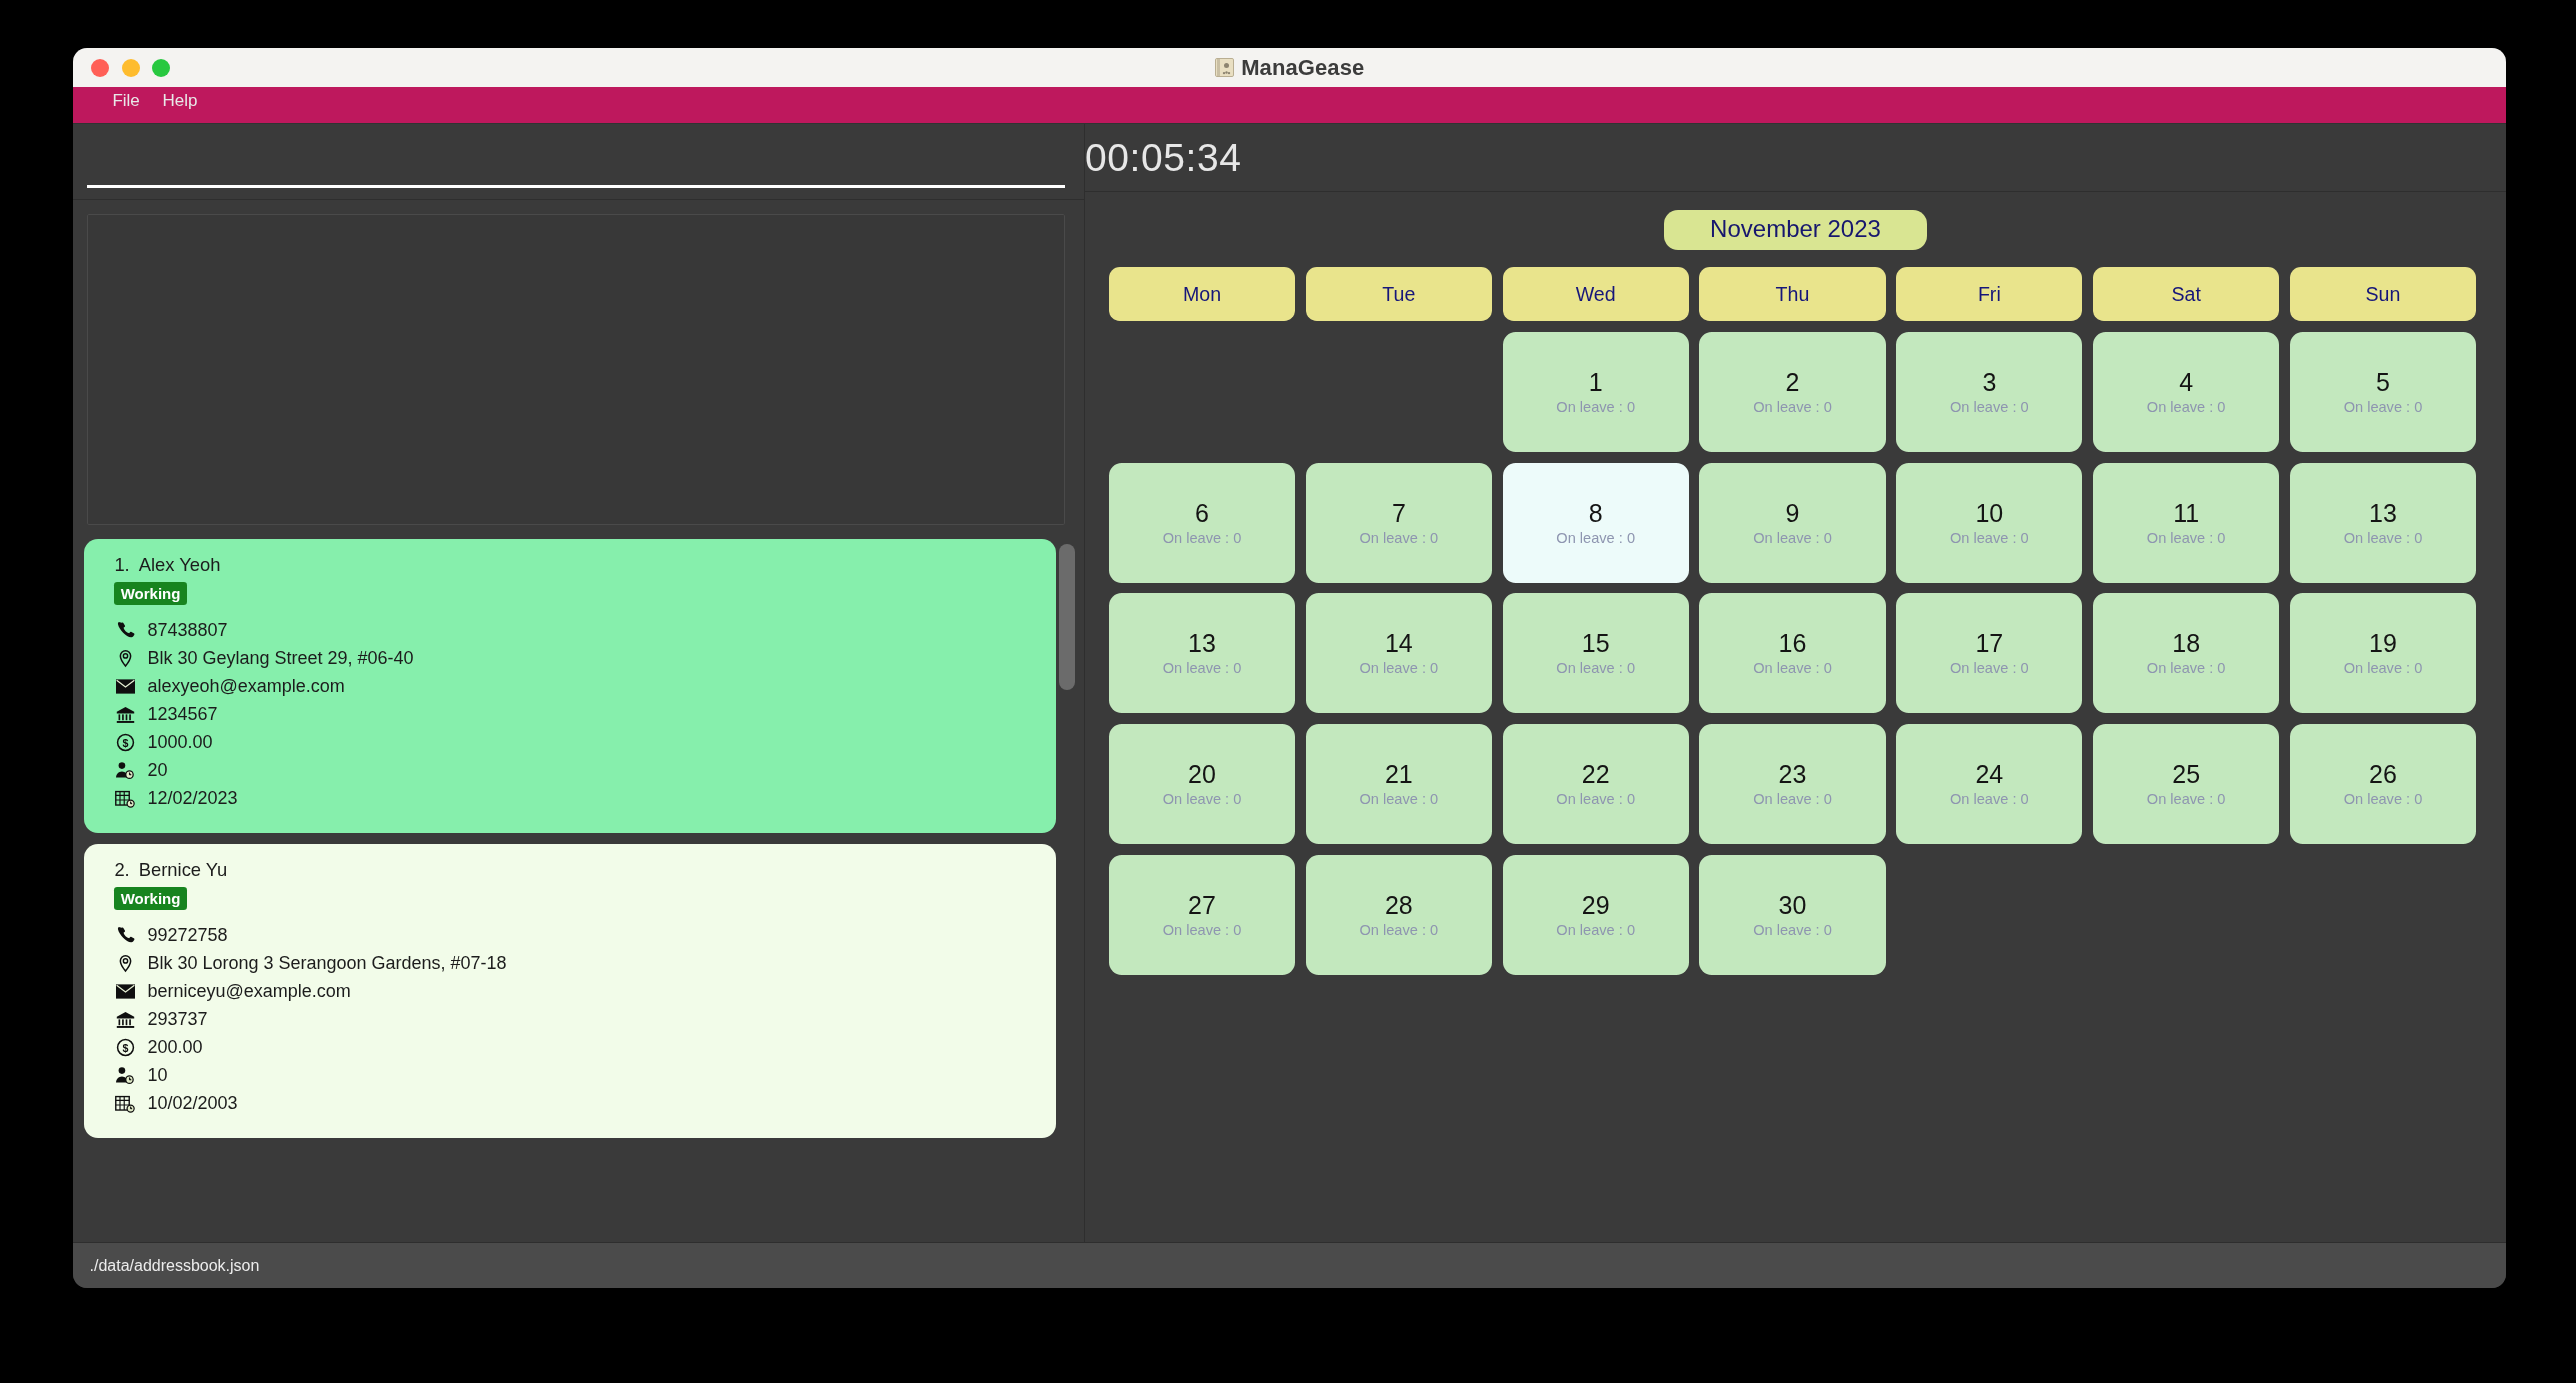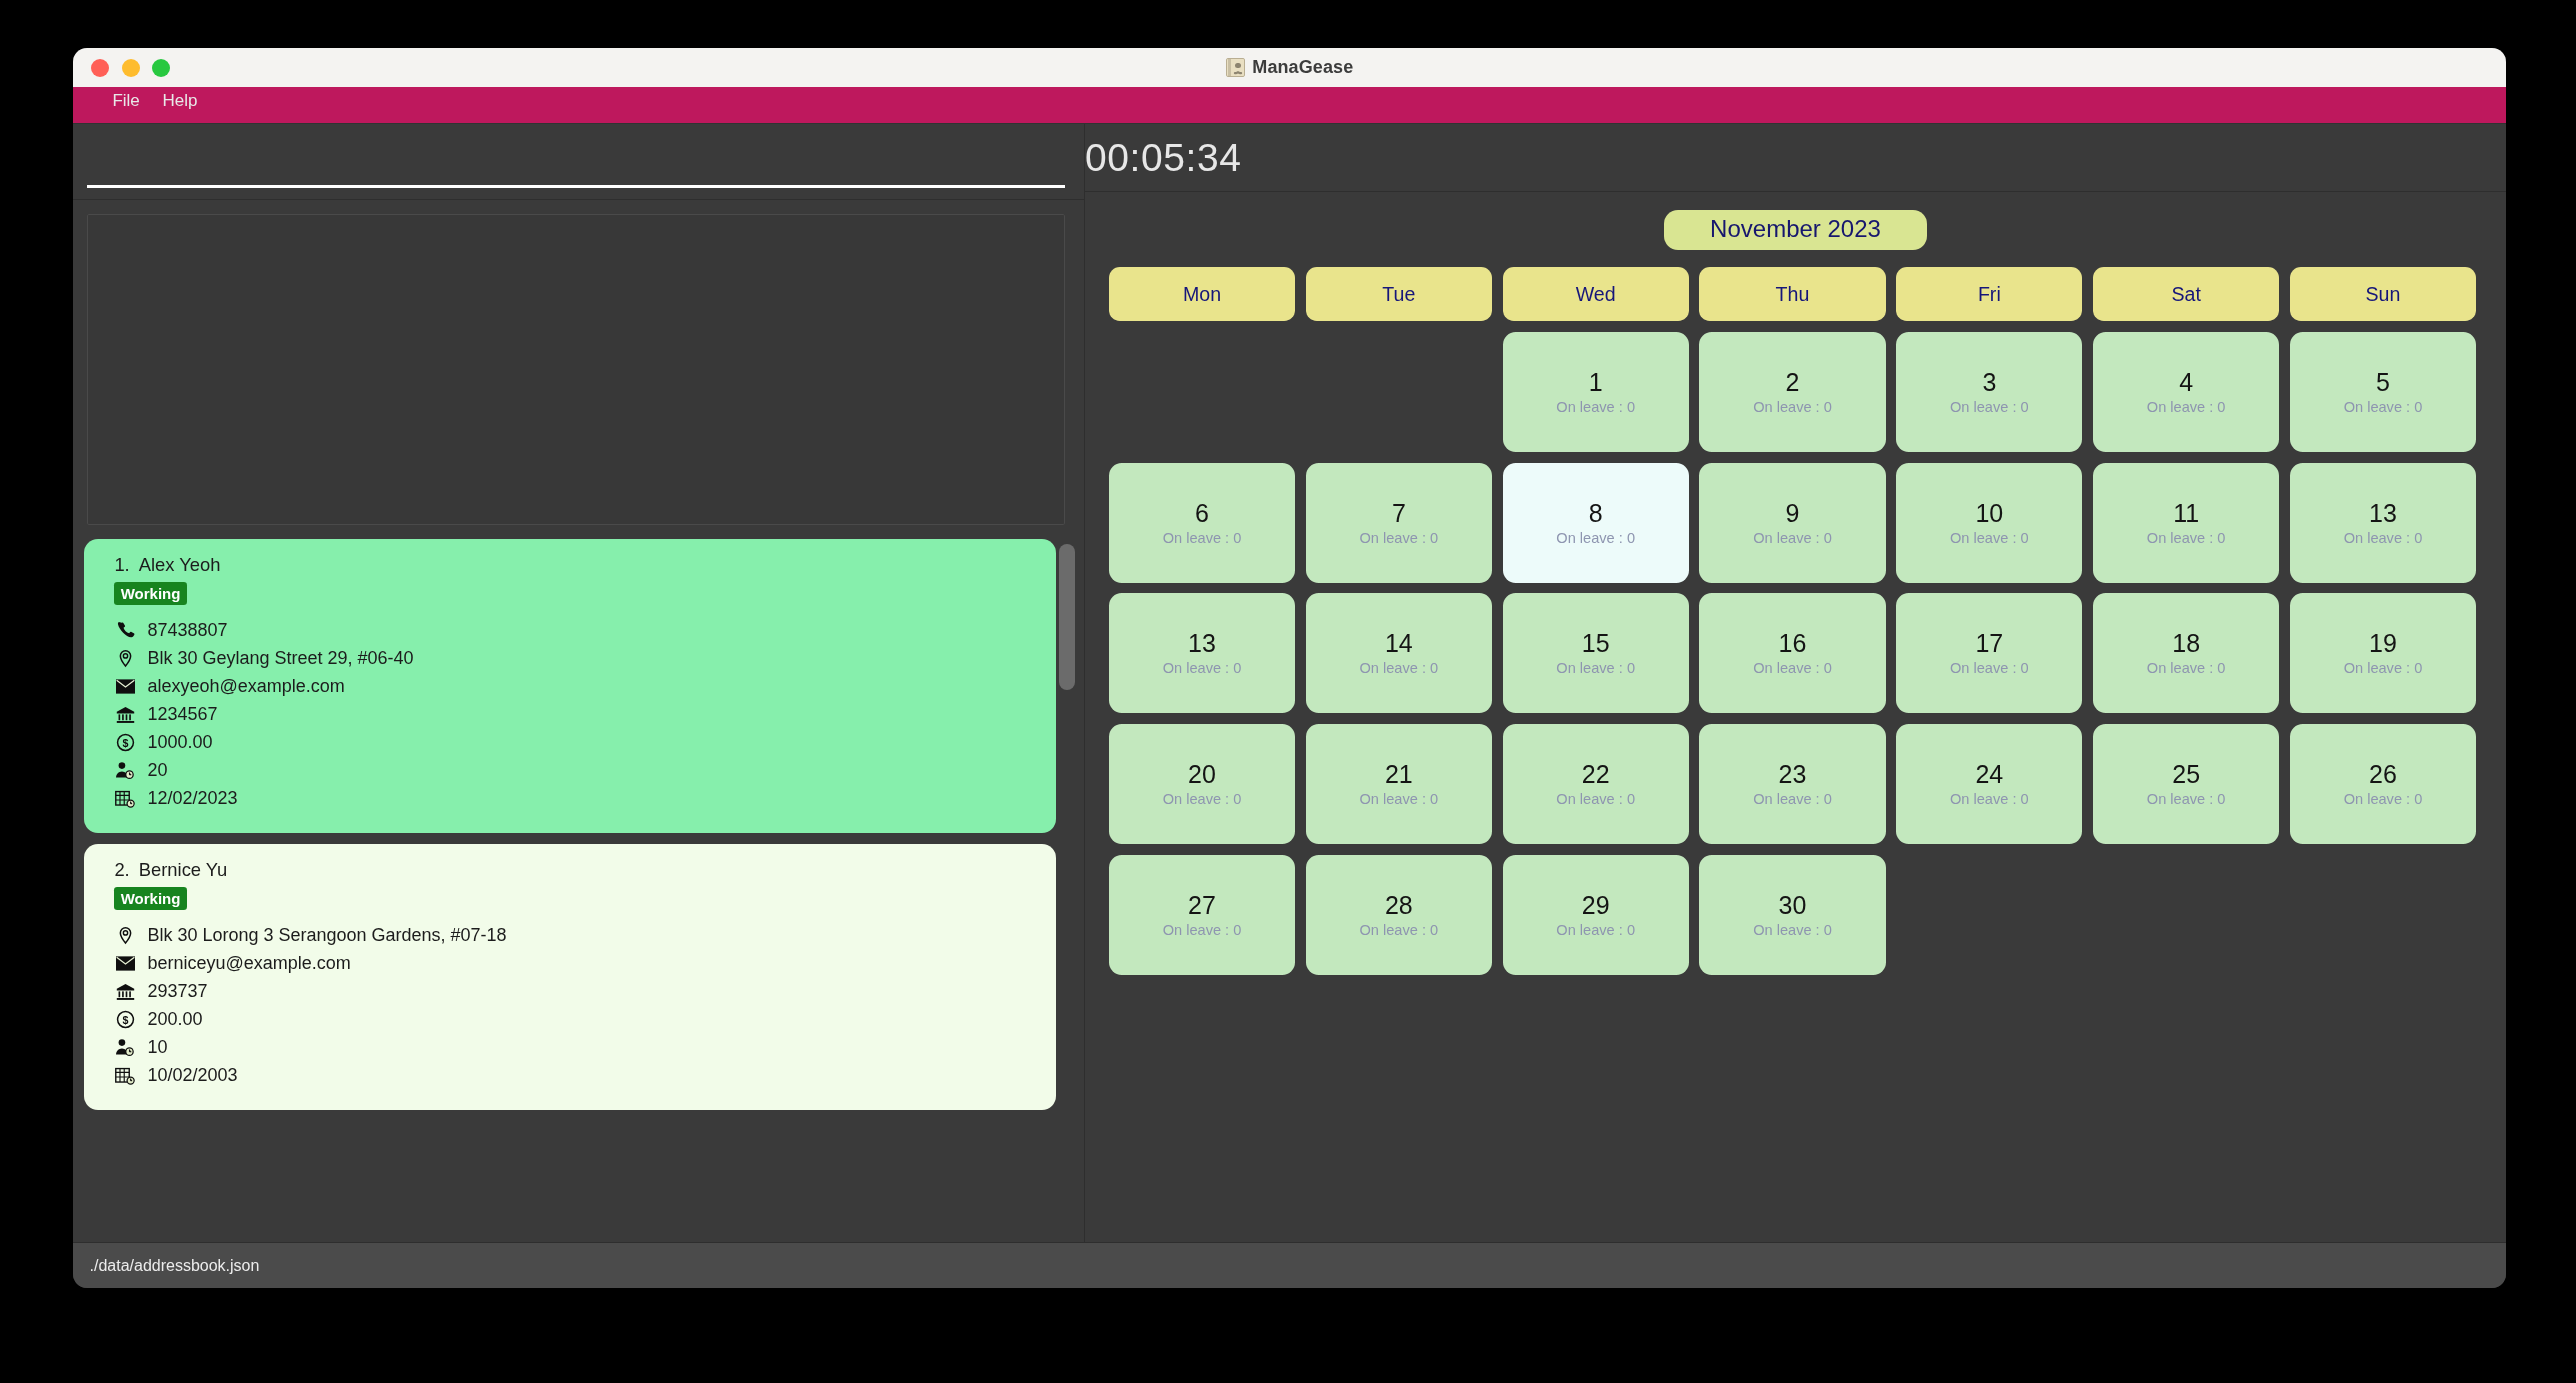--- a/index.html
+++ b/index.html
@@ -43,21 +43,21 @@
   #title-bar-center {
     position: absolute;
     left: 0; right: 0;
     display: flex;
     align-items: center;
     justify-content: center;
     gap: 7.6px;
     pointer-events: none;
   }
   #window-title {
-    font-size: 18px;
+    font-size: 22px;
     font-weight: bold;
     color: #3c3c3c;
     letter-spacing: 0.1px;
   }
   #app-icon {
     width: 19px; height: 19px;
     border-radius: 1.9px;
     background: #e9dfc2;
     border: 1.3px solid #b9ae92;
     position: relative;
@@ -400,20 +400,27 @@
                   <svg width="20" height="19" viewBox="0 0 26 24">
                     <rect x="1" y="3" width="17.5" height="17.5" fill="none" stroke="#0f0f0f" stroke-width="1.8"></rect>
                     <path stroke="#0f0f0f" stroke-width="1.5" d="M1 8h17.5M6.5 3v17.5M12 3v17.5M1 14h17.5"></path>
                     <circle cx="20.3" cy="18.6" r="4.6" fill="#e2ecc9" stroke="#0f0f0f" stroke-width="1.6"></circle>
                     <path stroke="#0f0f0f" stroke-width="1.3" d="M20.3 16v2.8h2"></path>
                   </svg>
                 </span>
                 <span>12/02/2023</span>
               </div></div>
             <div class="person-card normal"><div class="person-head"><span class="idx">2.</span><span>Bernice Yu</span></div><div class="status-badge">Working</div><div class="detail-row">
+                <span class="gicon">
+                  <svg width="19" height="19" viewBox="0 0 24 24">
+                    <path fill="#0f0f0f" d="M7.4 2.2c.7-.5 1.7-.3 2.1.5l1.7 3c.4.7.2 1.6-.5 2l-1.2.8c.4 1.6 1.3 3.2 2.6 4.5 1.3 1.3 2.9 2.2 4.5 2.6l.8-1.2c.5-.7 1.4-.9 2.1-.5l3 1.7c.8.4 1 1.4.5 2.1l-1.4 1.9c-.6.8-1.6 1.2-2.6 1C12.9 20 4 11.1 2.5 4c-.2-1 .2-2 1-2.6z"></path>
+                  </svg>
+                </span>
+                <span>99272758</span>
+              </div><div class="detail-row">
                 <span class="gicon">
                   <svg width="19" height="19" viewBox="0 0 24 24">
                     <path fill="none" stroke="#0f0f0f" stroke-width="1.9" d="M12 2.2c-3.6 0-6.5 2.9-6.5 6.5 0 4.6 6.5 12.8 6.5 12.8s6.5-8.2 6.5-12.8c0-3.6-2.9-6.5-6.5-6.5z"></path>
                     <circle cx="12" cy="8.7" r="2.7" fill="none" stroke="#0f0f0f" stroke-width="1.8"></circle>
                   </svg>
                 </span>
                 <span>Blk 30 Lorong 3 Serangoon Gardens, #07-18</span>
               </div><div class="detail-row">
                 <span class="gicon">
                   <svg width="19" height="15" viewBox="0 0 24 18">

